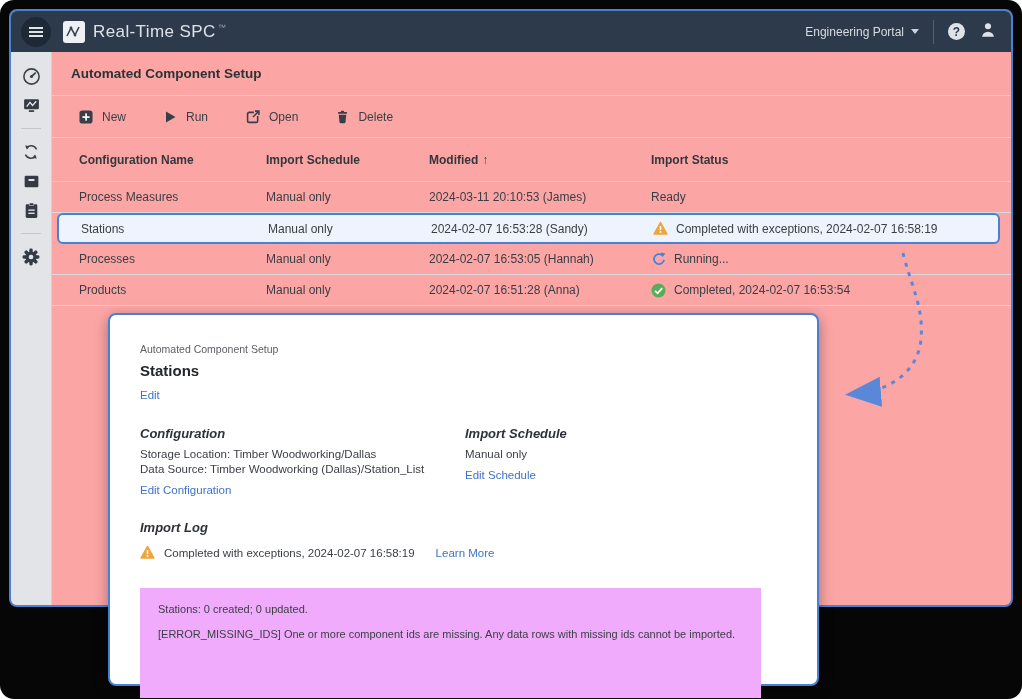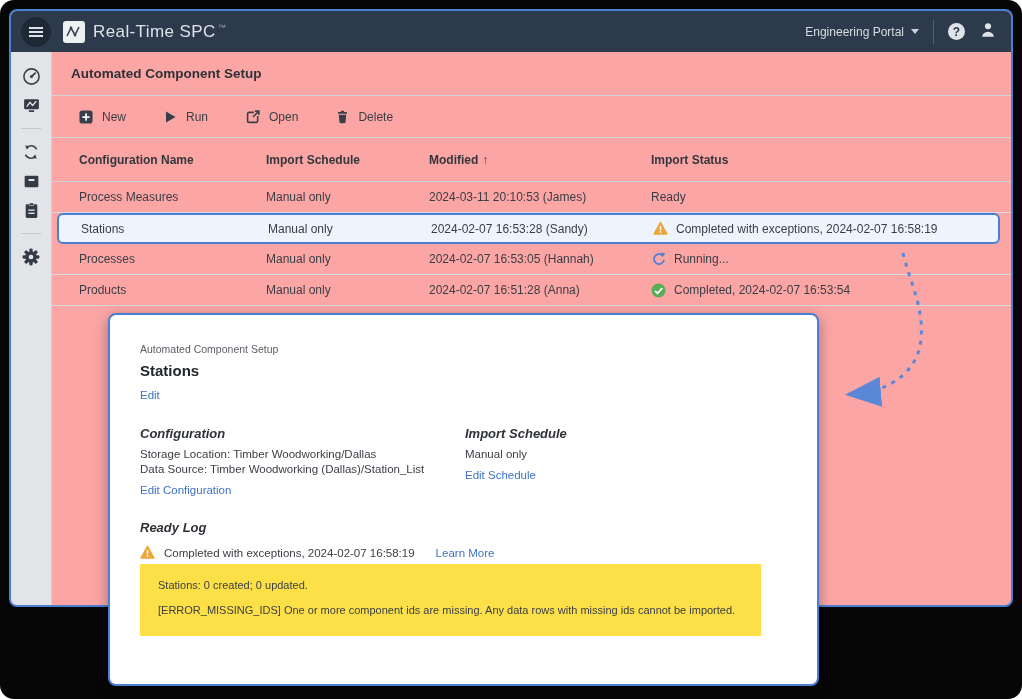--- a/index.html
+++ b/index.html
@@ -61,21 +61,21 @@
   .link { color:#3e73c8; font-size:11.5px; cursor:pointer; }
   .panel .edit-main { display:inline-block; margin-top:10px; }
   .cols { display:flex; margin-top:23px; }
   .col-left { width:325px; flex:0 0 325px; }
   .sec-h { font-size:13px; font-weight:bold; color:#2e3237; margin-bottom:6px;font-style:italic; }
   .sec-line { font-size:11.5px; color:#3a3e44; line-height:15px; }
   .sec-link { display:inline-block; margin-top:7px; }
   .log-sec { margin-top:22px; }
   .log-status { display:flex; align-items:center; gap:9px; margin-top:10px; font-size:11.5px; color:#3a3e44; }
   .log-status .link { margin-left:12px; }
-  .log-box { margin-top:4px; margin-right:28px; height:72px; background:#fde047; padding:15px 18px; }
+  .log-box { margin-top:28px; margin-right:28px; height:110px; background:#f0abfc; padding:15px 18px; }
   .log-box p { font-size:11px; color:#3c4045; }
   .log-box p + p { margin-top:13px; }
 
   
   .arrow-svg { position:absolute; left:818px; top:241px; pointer-events:none; }
 </style>
 </head>
 <body>
 
 <div class="frame">
@@ -279,21 +279,21 @@
         <span class="link sec-link">Edit Configuration</span>
       </div>
       <div>
         <div class="sec-h">Import Schedule</div>
         <div class="sec-line">Manual only</div>
         <span class="link sec-link">Edit Schedule</span>
       </div>
     </div>
 
     <div class="log-sec">
-      <div class="sec-h">Ready Log</div>
+      <div class="sec-h">Import Log</div>
       <div class="log-status">
         <svg width="15" height="15" viewBox="0 0 15 15">
           <path d="M7.5 1.4 L14 13 H1 Z" fill="#eda63c" stroke="#eda63c" stroke-width="1.4" stroke-linejoin="round"></path>
           <rect x="6.7" y="5" width="1.6" height="4.2" rx="0.8" fill="#fff"></rect>
           <circle cx="7.5" cy="10.9" r="0.95" fill="#fff"></circle>
         </svg>
         <span>Completed with exceptions, 2024-02-07 16:58:19</span>
         <span class="link">Learn More</span>
       </div>
       <div class="log-box">

